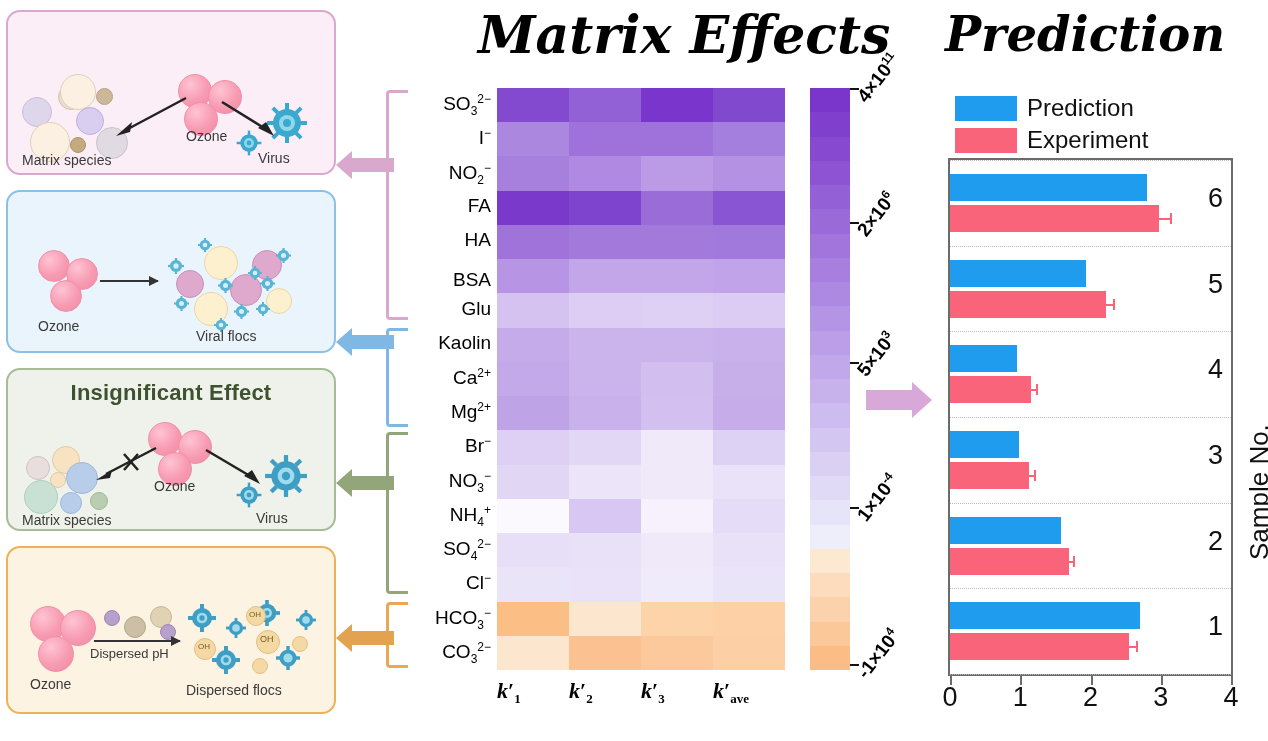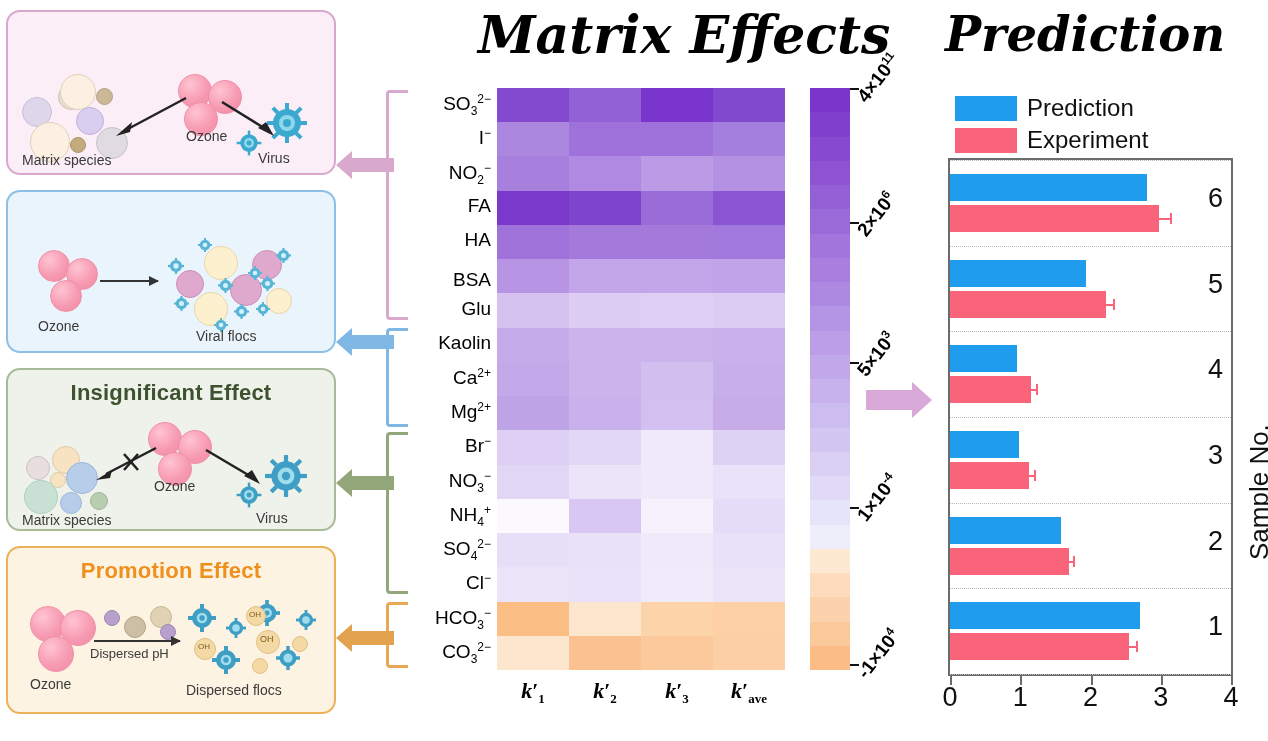--- a/index.html
+++ b/index.html
@@ -79,21 +79,21 @@
   .rowlabel {
     position:absolute; right:0; text-align:right;
     font-size:19px; color:#000; white-space:nowrap;
     font-family:"Liberation Sans", sans-serif;
   }
   .rowlabel sub, .rowlabel sup { font-size:12px; }
   #rowlabels { position:absolute; left:395px; top:88px; width:96px; height:582px; }
 
   #collabels { position:absolute; left:497px; top:678px; width:288px; height:46px;
                display:flex; }
-  .collabel { flex:1 1 0; text-align:center; font-size:22px;
+  .collabel { flex:1 1 0; text-align:left; font-size:22px;
               font-family:"Liberation Serif", serif; font-style:italic;
               font-weight:bold; position:relative; }
   .collabel sub { font-size:13px; font-style:normal; font-weight:bold; }
   .prime { font-style:normal; }
 
   
   #cbar { position:absolute; left:810px; top:88px; width:40px; height:582px; }
   .cseg { width:100%; }
   .ctick { position:absolute; left:40px; width:9px; height:2px; background:#111; }
   .clabel { position:absolute; left:50px; font-size:19px; font-weight:bold;
@@ -379,21 +379,20 @@
         <circle cx="21" cy="21" r="8" fill="#9fdcee"></circle>
         <circle cx="21" cy="21" r="4" fill="#3f9ec4"></circle>
       </g>
     </svg>
 
     <div class="cap" style="left:14px;top:142px;">Matrix species</div>
     <div class="cap" style="left:248px;top:140px;">Virus</div>
   </div>
 
   <div class="panel p-prom">
-    <div class="panel-title t-prom">Promotion Effect</div>
 
     <div class="ozone" style="left:22px;top:58px;">
       <i style="left:0px;  top:0px;  width:36px;height:36px;"></i>
       <i style="left:30px; top:4px;  width:36px;height:36px;"></i>
       <i style="left:8px;  top:30px; width:36px;height:36px;"></i>
     </div>
     <div class="cap" style="left:22px;top:128px;">Ozone</div>
 
     <div>
       <div class="blob" style="left:96px;top:62px;width:16px;height:16px;background:#b7a0cb;border:1px solid #9e85b6;"></div>

